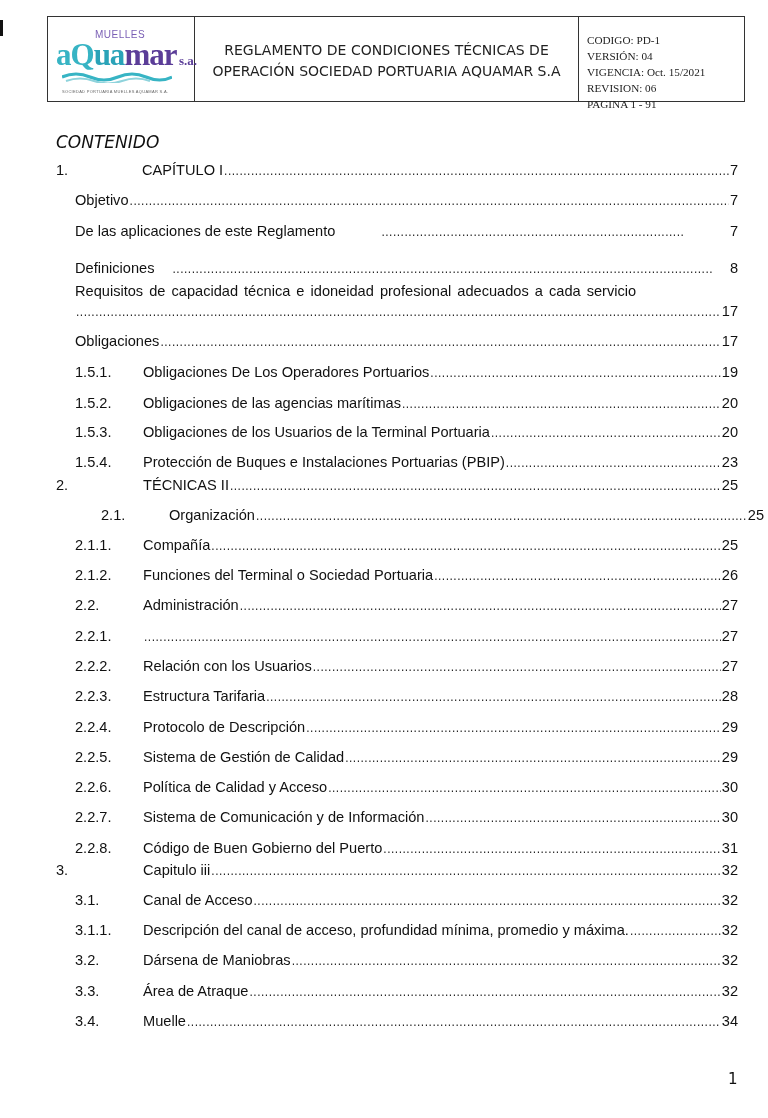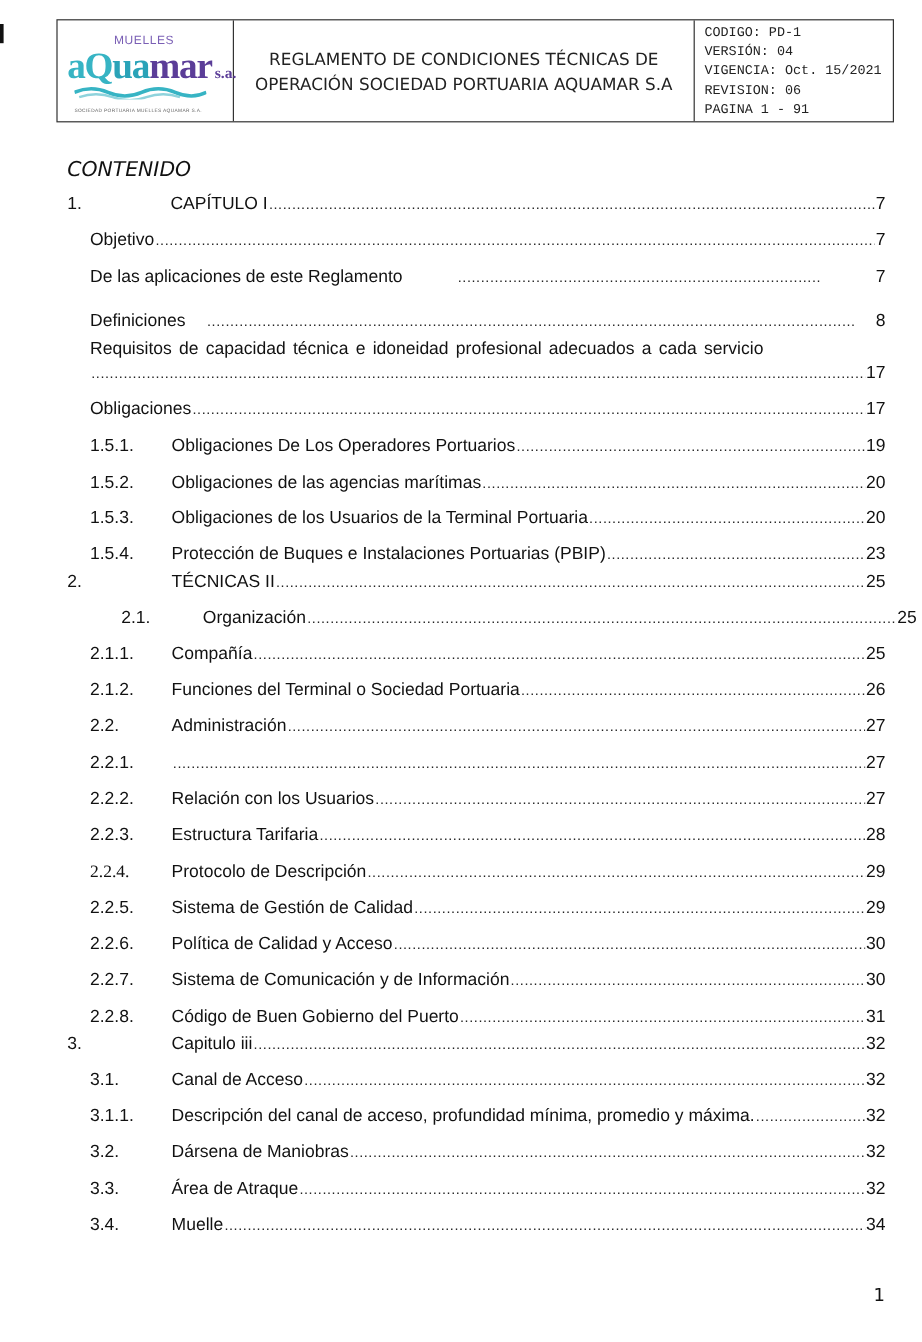--- a/index.html
+++ b/index.html
@@ -1,21 +1,21 @@
 <!DOCTYPE html>
 <html><head>
 <meta charset="utf-8">
 <style>
   html, body { margin:0; padding:0; background:#ffffff; }
   body { width:768px; height:1118px; position:relative; overflow:hidden; font-family:"Liberation Sans", sans-serif; color:#1a1a1a; }
   .cursor-mark { position:absolute; left:0; top:20px; width:3px; height:16px; background:#111; }
   .header { position:absolute; left:47px; top:16px; width:698px; height:86px; border:1px solid #333; display:flex; box-sizing:border-box; }
   .logo-cell { width:147px; border-right:1px solid #333; position:relative; box-sizing:border-box; }
   .title-cell { width:384px; border-right:1px solid #333; display:flex; align-items:center; justify-content:center; text-align:center; font-family:"DejaVu Sans", sans-serif; font-size:14px; line-height:21px; color:#222; box-sizing:border-box; padding-top:4px;}
-  .meta-cell { flex:1; padding:3px 0 0 8px; font-family:Liberation Mono, monospace; font-size:11.2px; line-height:16px; color:#222; }
+  .meta-cell { flex:1; padding:15px 0 0 8px; font-family:Liberation Serif, serif; font-size:11.2px; line-height:16px; color:#222; }
   .logo-muelles { position:absolute; left:47px; top:12px; font-size:10px; color:#7a5fb5; letter-spacing:0.5px; }
   .logo-main { position:absolute; left:8px; top:20px; font-family:"Liberation Serif", serif; font-weight:bold; font-size:31px; letter-spacing:-1px; }
   .logo-main .a1 { color:#37b4c4; }
   .logo-main .q { color:#37b4c4; }
   .logo-main .ua { color:#2aa3b8; }
   .logo-main .mar { color:#5b3d98; }
   .logo-sa { position:absolute; left:111px; top:36px; font-family:"Liberation Serif", serif; font-weight:bold; font-size:13px; color:#5b3d98;margin-left:20px; }
   .logo-wave { position:absolute; left:14px; top:54px; }
   .logo-sub { position:absolute; left:14px; top:72px; font-size:4px; color:#666; letter-spacing:0.3px; white-space:nowrap; }
 
@@ -165,21 +165,21 @@
     <span class="dots"></span>
     <span class="pg">27</span>
   </div>
   <div class="row" style="left:75px; top:688px; width:663px;">
     <span class="num" style="width:68px;">2.2.3.</span>
     <span class="txt">Estructura Tarifaria</span>
     <span class="dots"></span>
     <span class="pg">28</span>
   </div>
   <div class="row" style="left:75px; top:719px; width:663px;">
-    <span class="num" style="width:68px;font-family:Liberation Serif, serif;">2.2.4.</span>
+    <span class="num" style="width:68px;">2.2.4.</span>
     <span class="txt">Protocolo de Descripción</span>
     <span class="dots"></span>
     <span class="pg">29</span>
   </div>
   <div class="row" style="left:75px; top:749px; width:663px;">
     <span class="num" style="width:68px;">2.2.5.</span>
     <span class="txt">Sistema de Gestión de Calidad</span>
     <span class="dots"></span>
     <span class="pg">29</span>
   </div>

